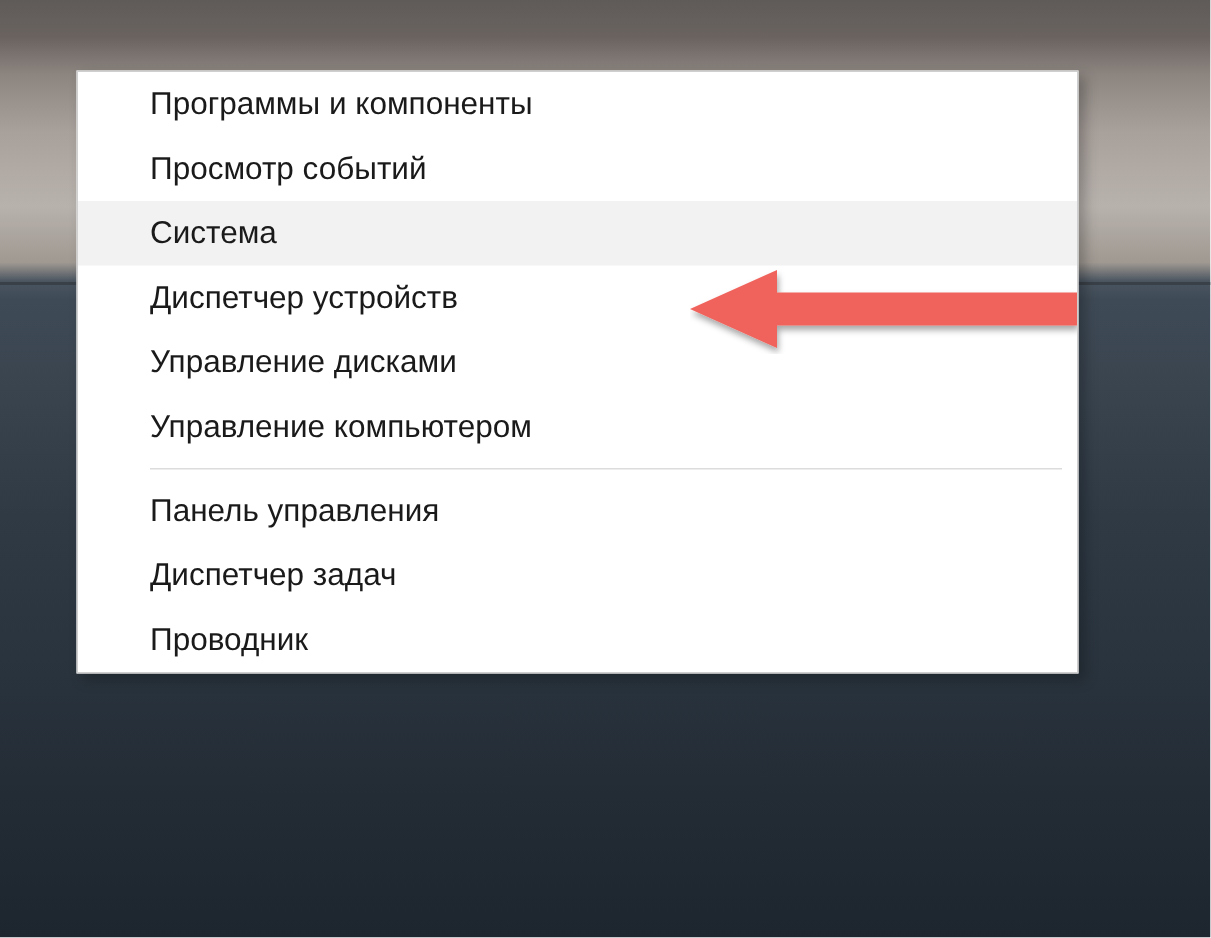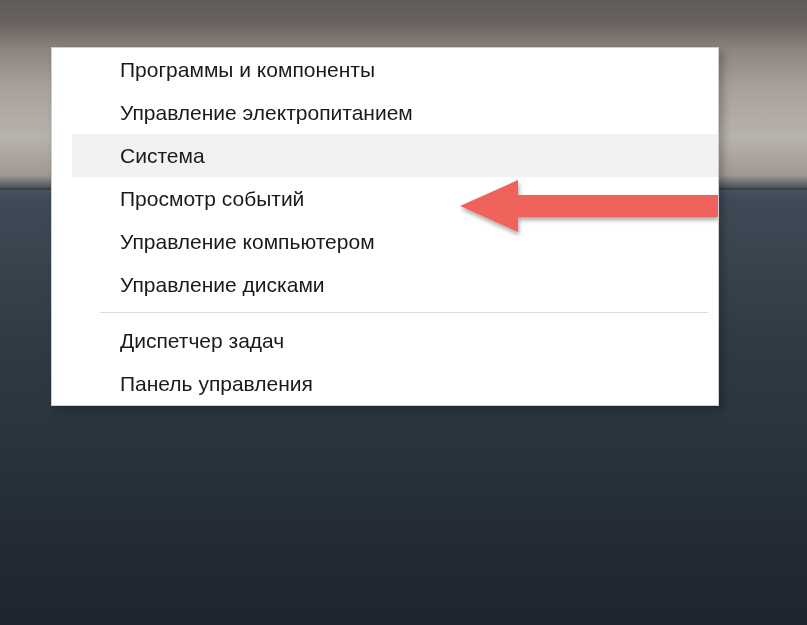--- a/index.html
+++ b/index.html
@@ -56,21 +56,20 @@
     }
     .menu-item {
       height: 43px;
       line-height: 43px;
       padding-left: 48px;
       font-size: 21px;
       color: #1a1a1a;
       cursor: default;
       white-space: nowrap;
       overflow: hidden;
-      margin-left: 20px;
     }
     .menu-item.highlight {
       background: #f2f2f2;
     }
     .menu-sep {
       height: 1px;
       background: #dcdcdc;
       margin: 6px 10px 6px 48px;
     }
     .arrow-annotation {
@@ -83,30 +82,31 @@
     }
   </style>
 </head>
 <body>
 
 <div class="desktop-bg"></div>
 <div class="horizon"></div>
 
 <div class="context-menu">
   <div class="menu-item"><span>Программы и компоненты</span></div>
-  <div class="menu-item"><span>Управление электропитанием</span></div>
+  <div class="menu-item"><span>Просмотр событий</span></div>
   <div class="menu-item highlight"><span>Система</span></div>
-  <div class="menu-item"><span>Просмотр событий</span></div>
+  <div class="menu-item"><span>Диспетчер устройств</span></div>
+  <div class="menu-item"><span>Управление дисками</span></div>
   <div class="menu-item"><span>Управление компьютером</span></div>
-  <div class="menu-item"><span>Управление дисками</span></div>
 
   <div class="menu-sep"></div>
 
+  <div class="menu-item"><span>Панель управления</span></div>
   <div class="menu-item"><span>Диспетчер задач</span></div>
-  <div class="menu-item"><span>Панель управления</span></div>
+  <div class="menu-item"><span>Проводник</span></div>
 </div>
 
 <svg class="arrow-annotation" viewBox="0 0 258 60">
   <defs>
     <filter id="arrshadow" x="-20%" y="-20%" width="140%" height="140%">
       <feDropShadow dx="1" dy="3" stdDeviation="2" flood-color="#000" flood-opacity="0.35"></feDropShadow>
     </filter>
   </defs>
   <g filter="url(#arrshadow)">
     <polygon points="0,30 58,4 58,19 258,19 258,41 58,41 58,56" fill="#f0645d"></polygon>

